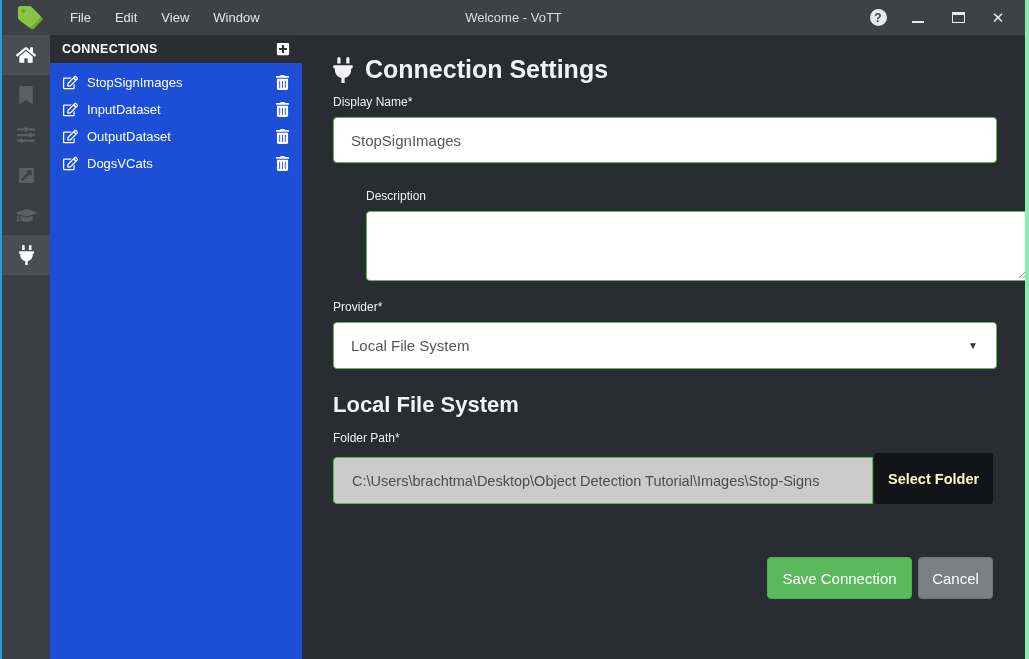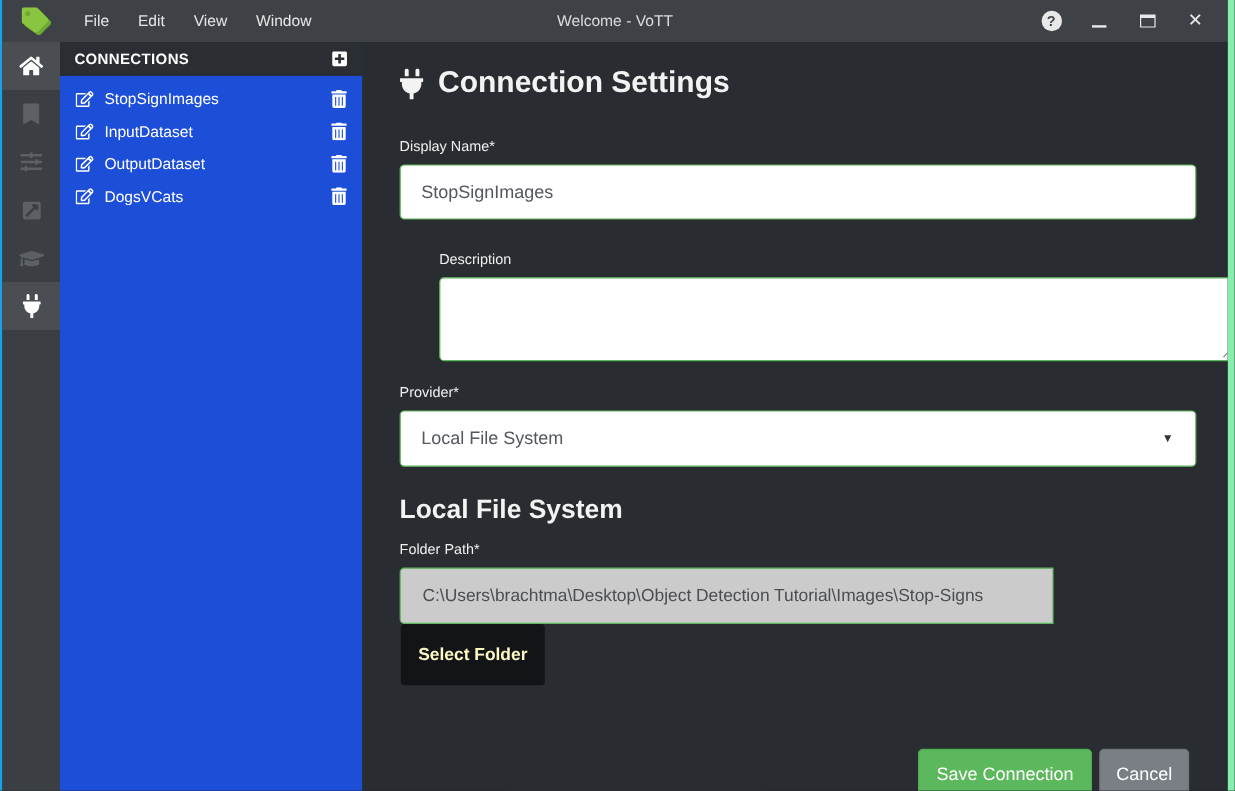--- a/index.html
+++ b/index.html
@@ -5,21 +5,21 @@
   * { margin: 0; padding: 0; box-sizing: border-box; }
   html, body { width: 1029px; height: 659px; overflow: hidden; }
   body {
     font-family: "Liberation Sans", "DejaVu Sans", sans-serif;
     background: #292c30;
     color: #f1f1f1;
   }
   .app {
     width: 1029px; height: 659px;
     border-left: 2px solid #18a3e8;
-    border-right: 6px solid #86efac;
+    border-right: 4px solid #86efac;
     display: flex; flex-direction: column;
     background: #292c30;
   }
   
   .titlebar {
     height: 35px; flex: 0 0 35px;
     background: #3e4247;
     display: flex; align-items: center;
     position: relative;
     color: #e6e6e6;
@@ -63,21 +63,21 @@
   .conn-add svg { fill: #ffffff; }
   .conn-list { padding-top: 6px; }
   .conn-row { height: 27px; display: flex; align-items: center; padding: 0 13px; }
   .conn-edit { display: flex; align-items: center; margin-right: 9px; }
   .conn-edit svg { fill: #ffffff; }
   .conn-name { font-size: 13px; color: #ffffff; flex: 1; white-space: nowrap; overflow: hidden; }
   .conn-trash { display: flex; align-items: center; }
   .conn-trash svg { fill: #ffffff; }
   
   .main { flex: 1; background: #292c30; padding: 20px 32px 0 31px; overflow: hidden; }
-  .page-title-row { display: flex; align-items: center; gap: 12px; margin-bottom: 31px; }
+  .page-title-row { display: flex; align-items: center; gap: 12px; margin-bottom: 11px; }
   .page-title-row svg { fill: #f3f3f3; }
   .page-title { font-size: 25px; font-weight: bold; color: #f3f3f3; }
   .form-label { display: block; font-size: 12px; color: #f0f0f0; margin-bottom: 8px; }
   .form-group { margin-bottom: 26px; }
   .text-input {
     width: 664px; height: 46px;
     background: #ffffff; border: 1px solid #5cb85c; border-radius: 4px;
     padding: 0 17px; font-size: 15px; color: #53575e;
     font-family: "Liberation Sans", sans-serif; outline: none; display: block;
   }
@@ -95,21 +95,21 @@
   }
   .select-box {
     width: 664px; height: 47px;
     background: #ffffff; border: 1px solid #5cb85c; border-radius: 4px;
     display: flex; align-items: center; padding: 0 17px;
     font-size: 15px; color: #53575e; position: relative; cursor: default;
   }
   .select-caret { position: absolute; right: 18px; font-size: 10px; color: #333; }
   .group-tight { margin-bottom: 23px; }
   .section-heading { font-size: 22px; font-weight: bold; color: #f3f3f3; margin: 0 0 13px 0; }
-  .folder-row { display: flex; align-items: flex-start; flex-direction: column; }
+  .folder-row { display: flex; align-items: flex-end; }
   .folder-input {
     width: 545px; height: 47px;
     background: #cbcbcb; border: 1px solid #5cb85c; border-radius: 4px 0 0 4px;
     padding: 0 18px; font-size: 14.5px; color: #4a4d52;
     font-family: "Liberation Sans", sans-serif; outline: none; display: block;
   }
   .select-folder-btn {
     height: 51px; width: 120px; margin-left: 1px;
     background: #121418; color: #fef9c3; border: none; border-radius: 3px;
     font-size: 14.5px; font-family: "Liberation Sans", sans-serif;

